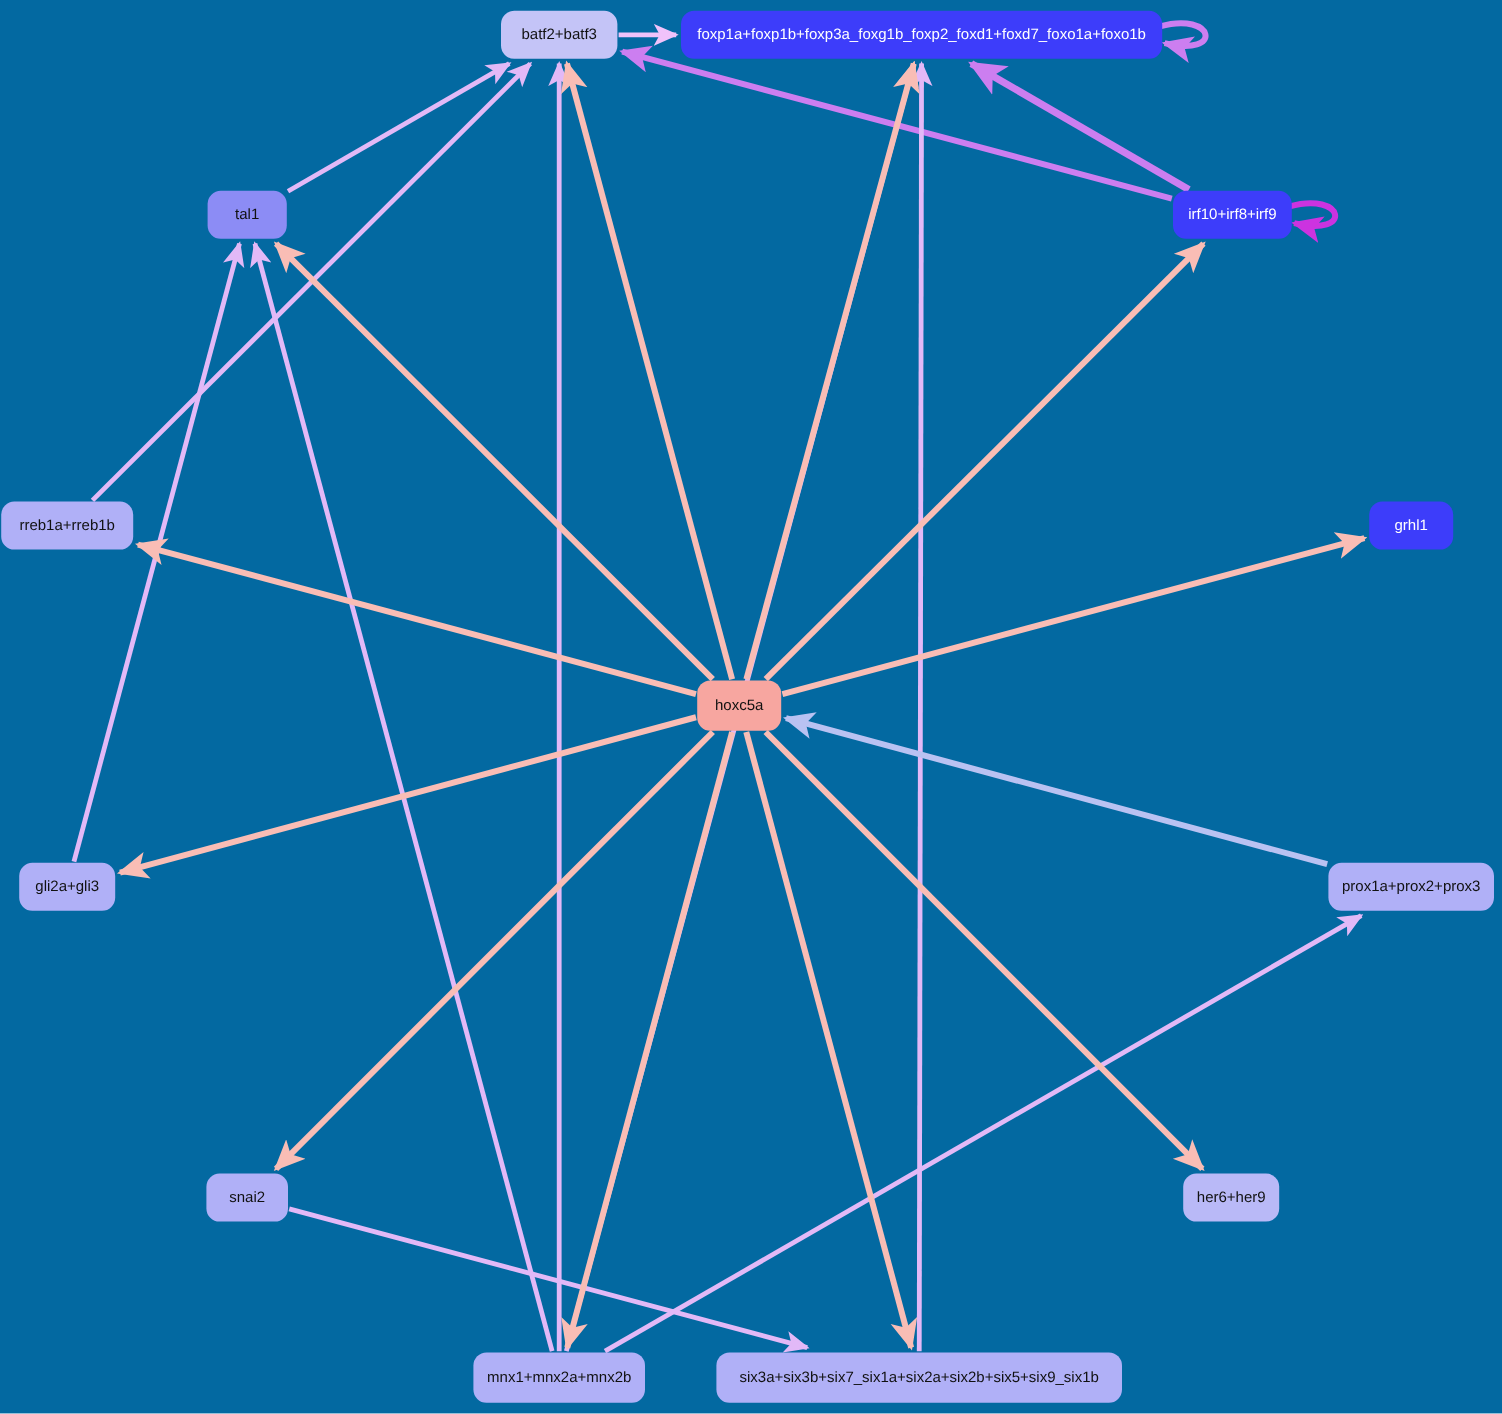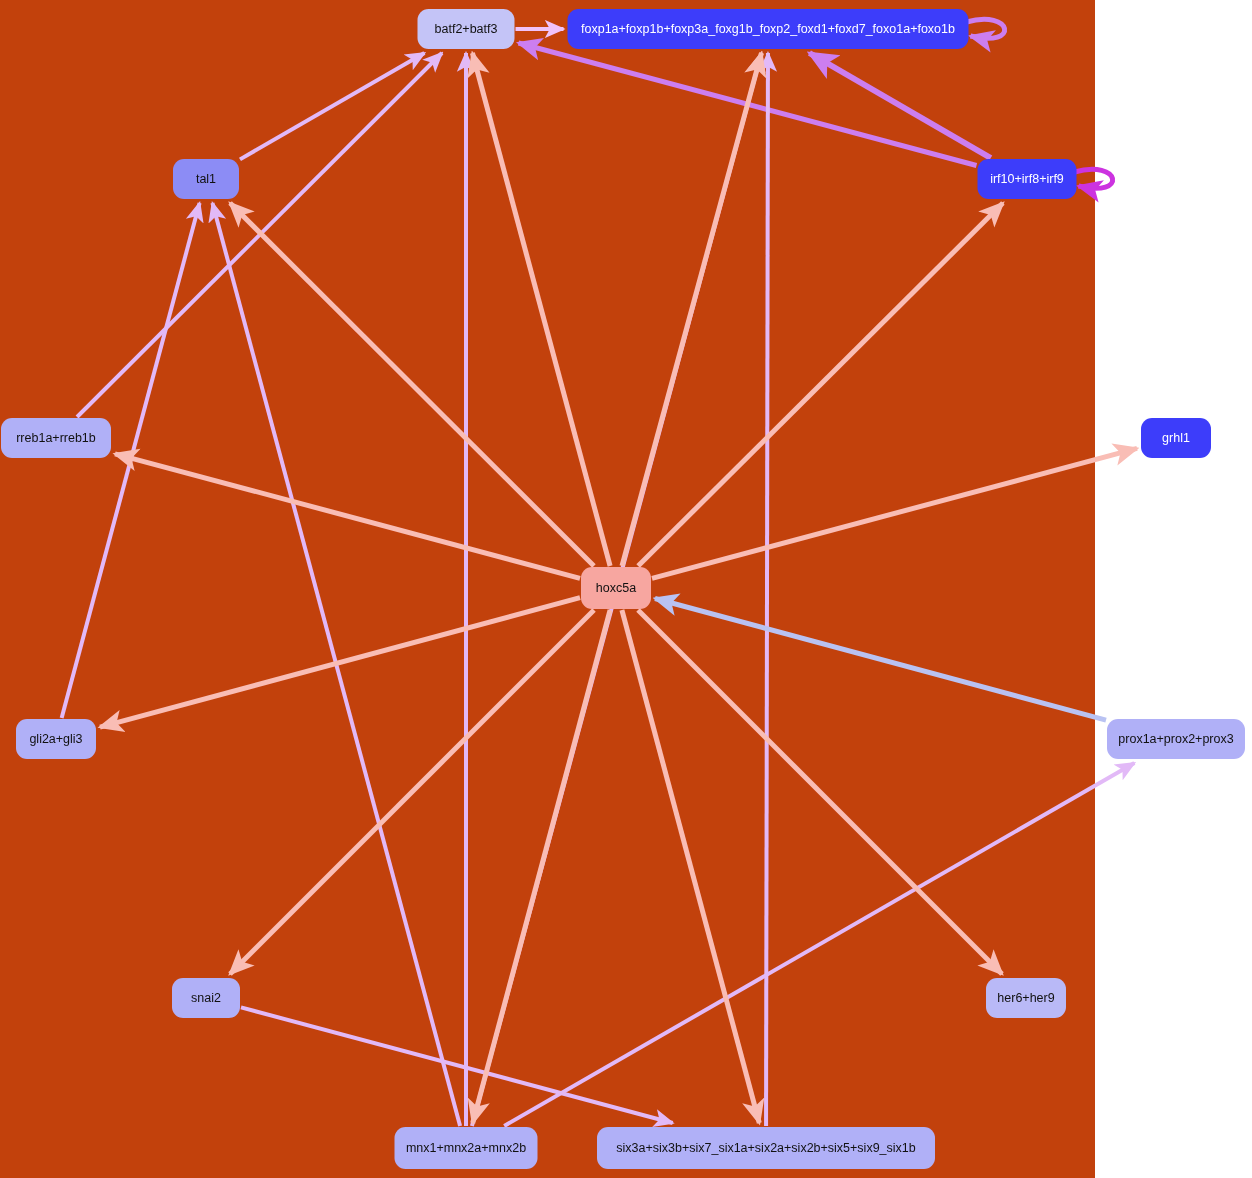--- a/index.html
+++ b/index.html
@@ -8,23 +8,23 @@
     background: #ffffff;
   }
   body {
     width: 1252px;
     height: 1178px;
     font-family: "Liberation Sans", sans-serif;
     overflow: hidden;
   }
   #graph-root {
     position: relative;
-    width: 1095px;
+    width: 1252px;
     height: 1178px;
-    background: #c2410c;
+    background: #0369a1;
   }
   svg#network-svg {
     position: absolute;
     top: 0;
     left: 0;
     width: 1252px;
     height: 1178px;
     display: block;
   }
   .node-rect {

